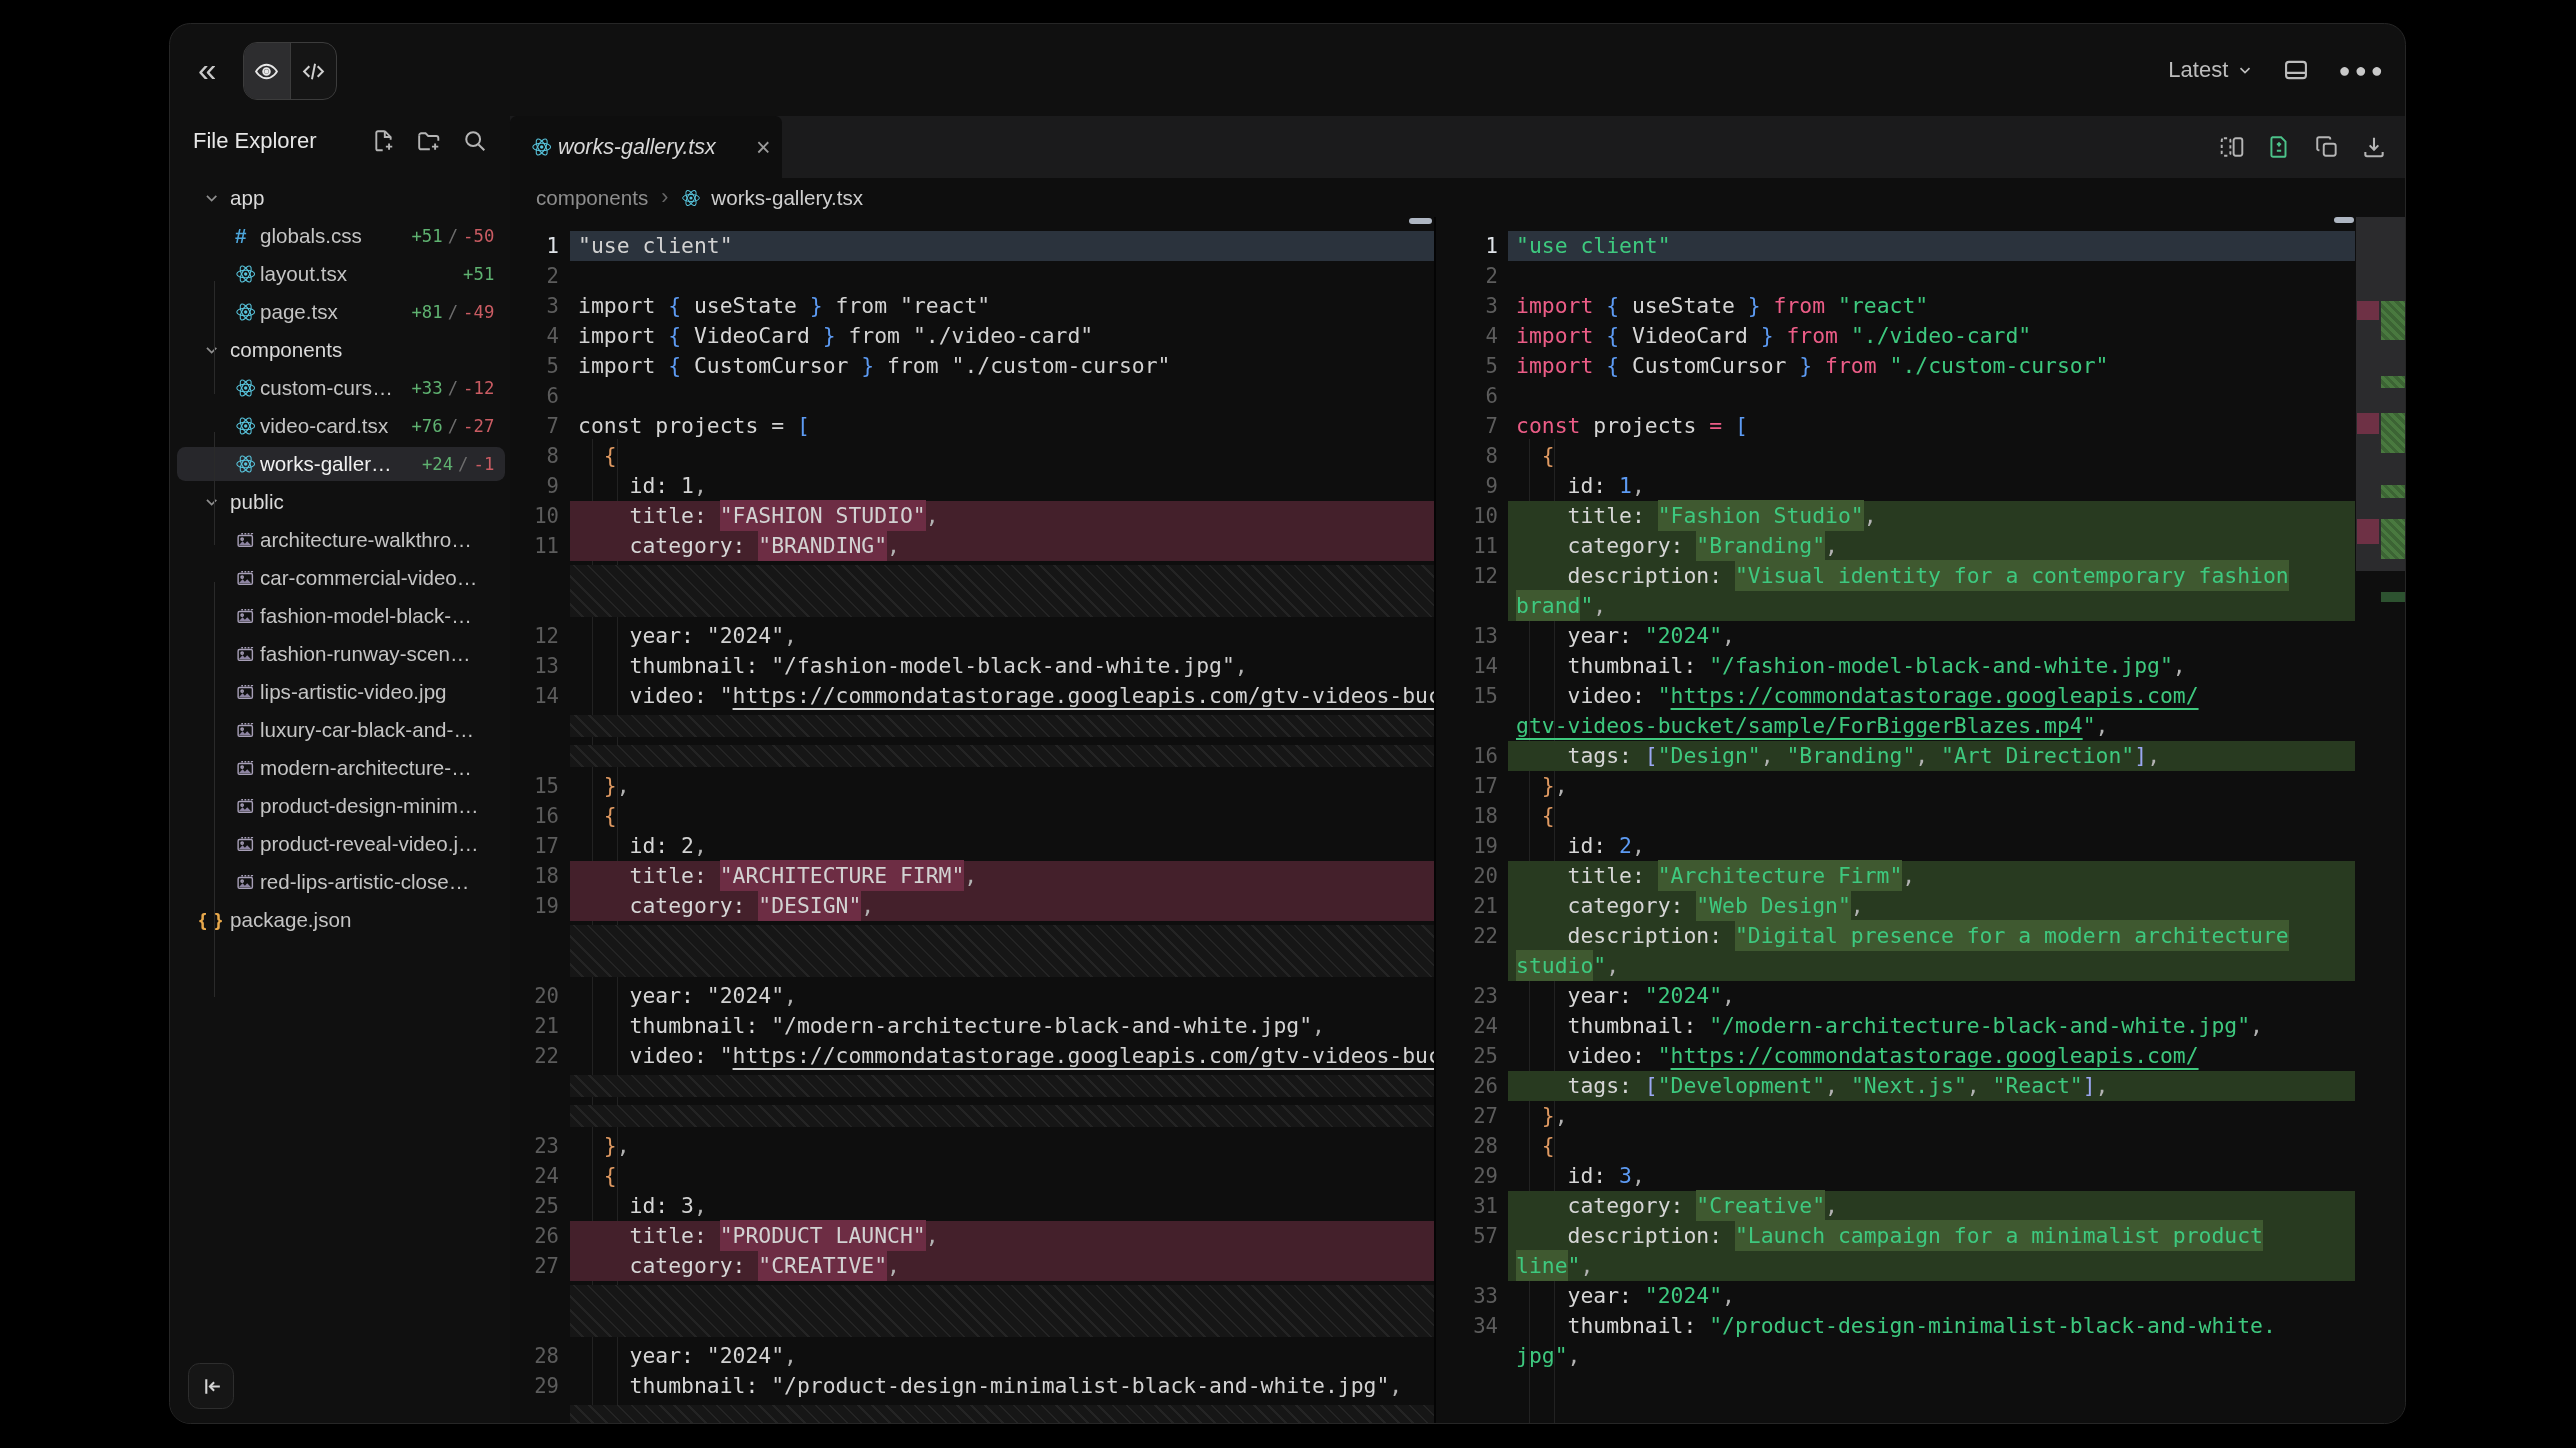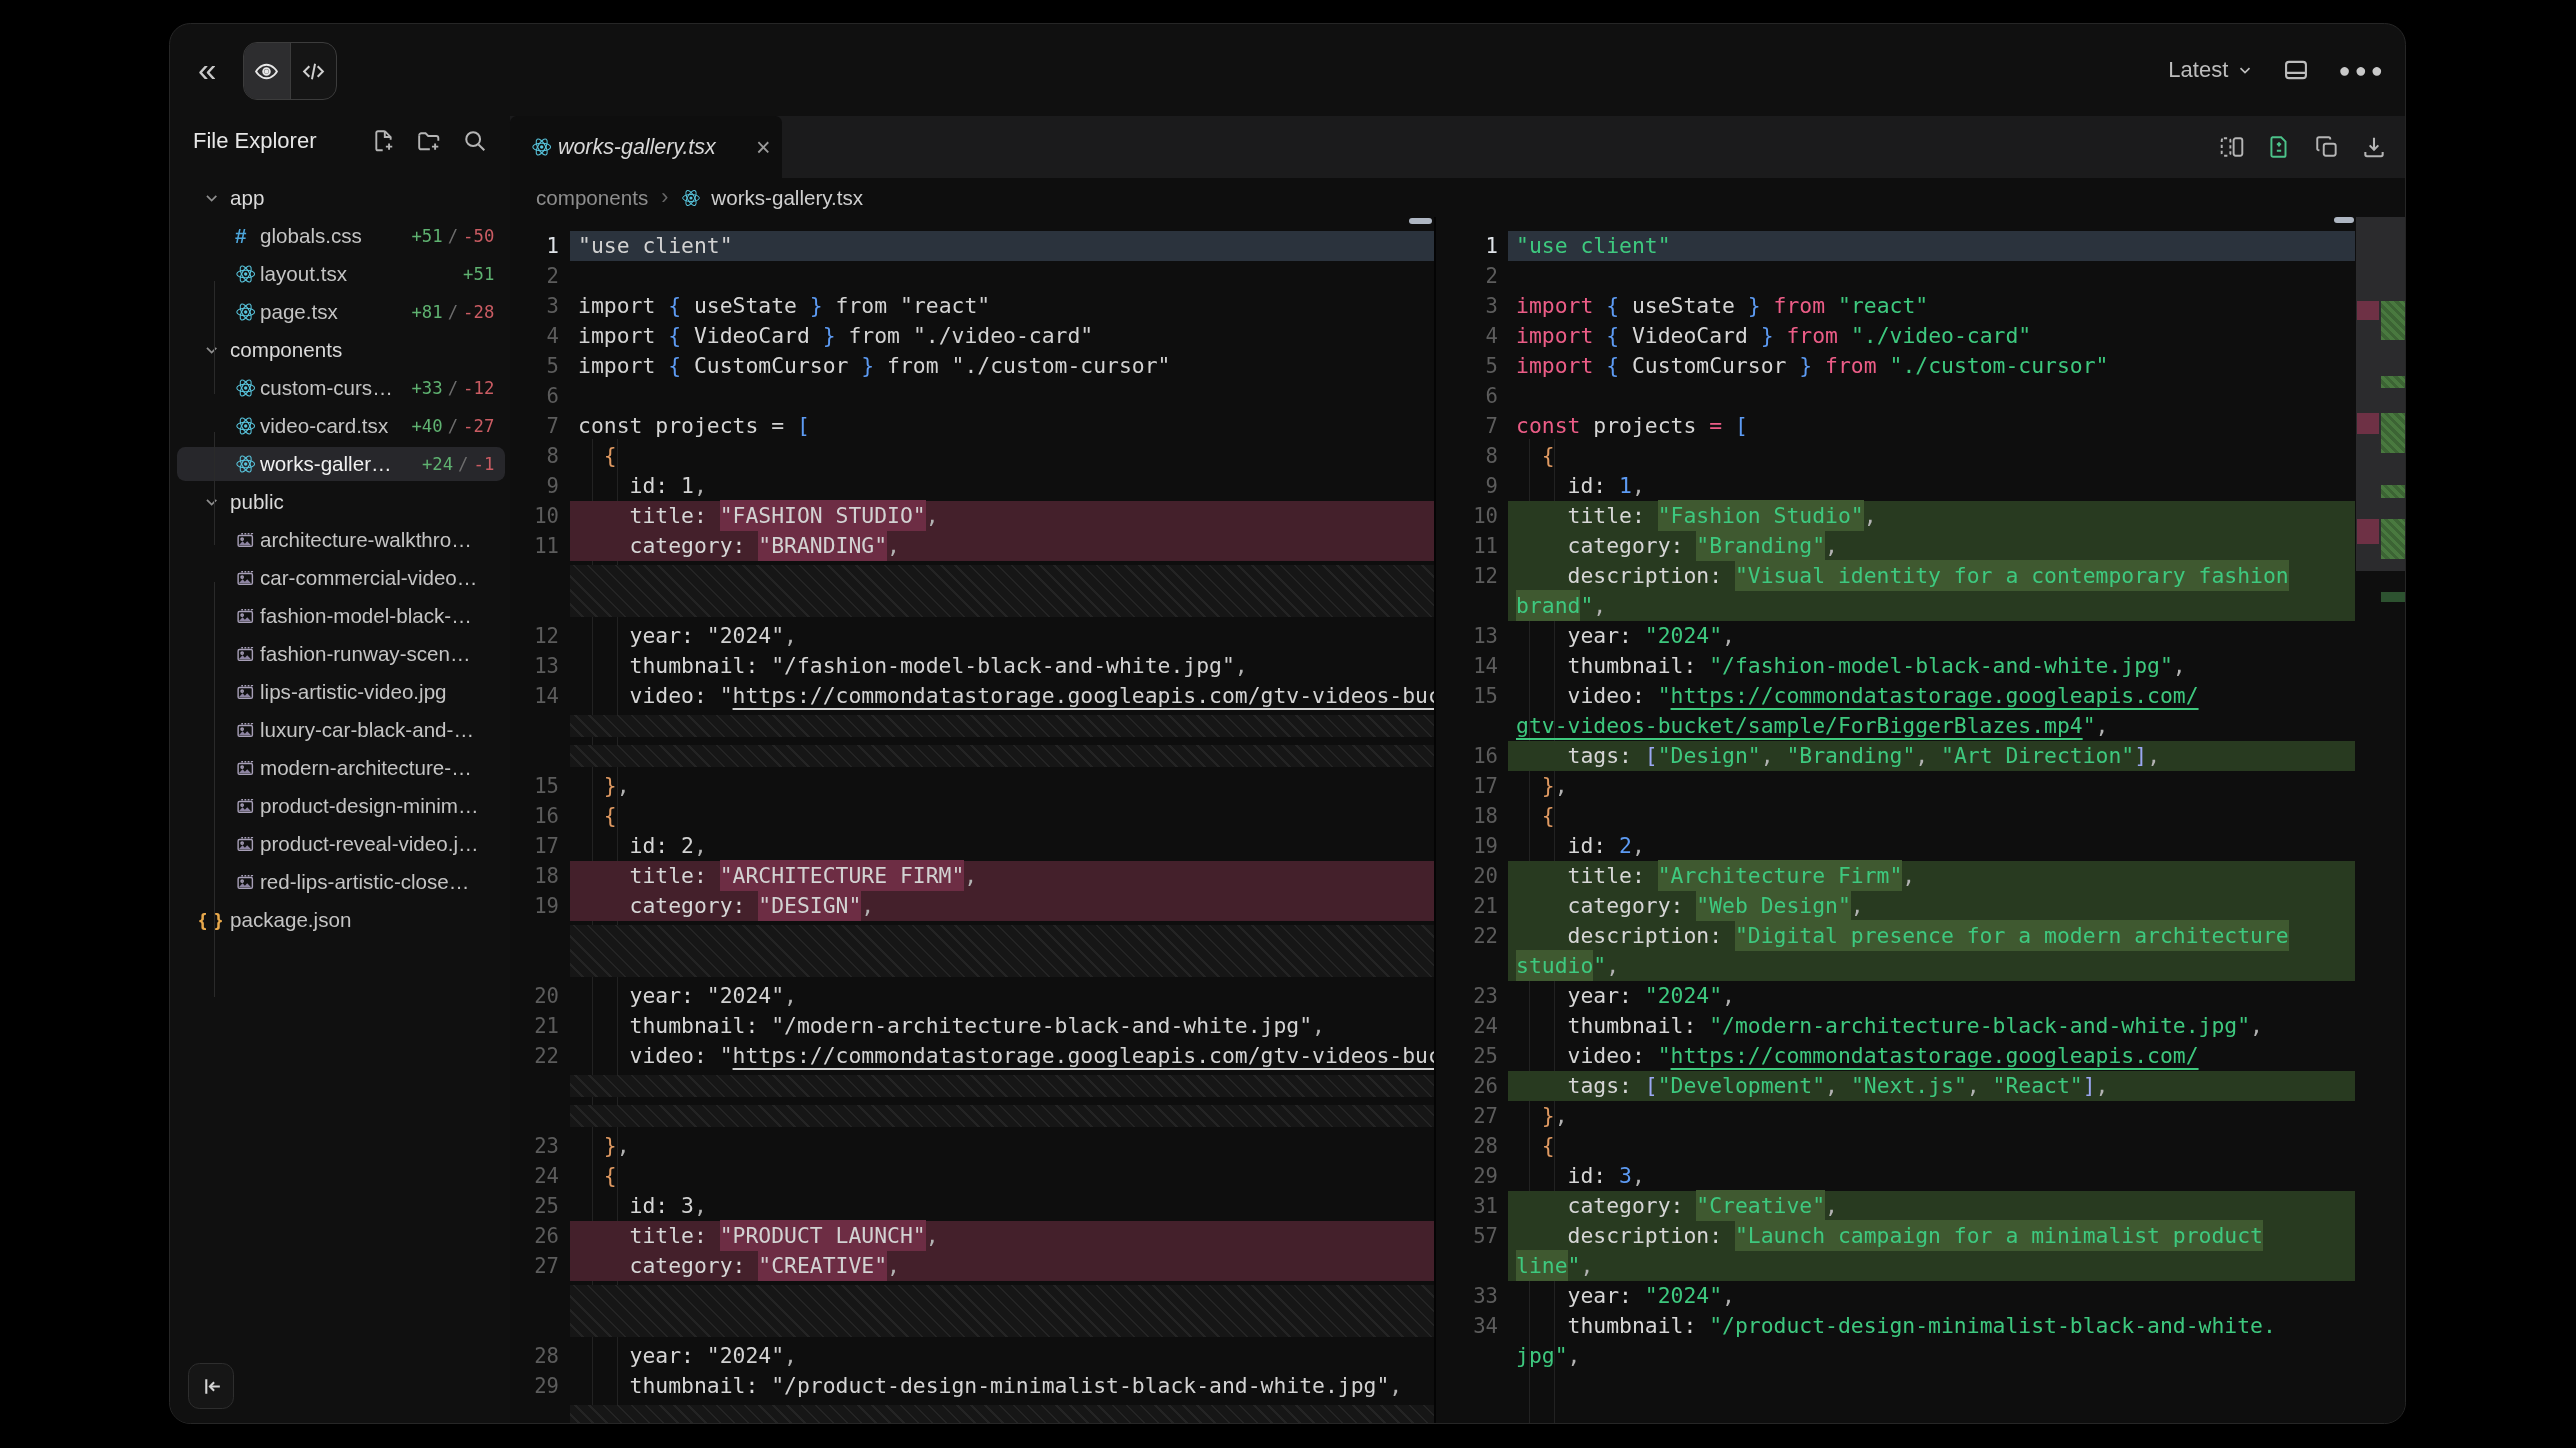--- a/index.html
+++ b/index.html
@@ -201,21 +201,21 @@
                 <ellipse cx="12" cy="12" rx="10" ry="4.2"></ellipse>
                 <ellipse cx="12" cy="12" rx="10" ry="4.2" transform="rotate(60 12 12)"></ellipse>
                 <ellipse cx="12" cy="12" rx="10" ry="4.2" transform="rotate(120 12 12)"></ellipse>
               </g>
             </svg>
           </span>
           <span class="lbl" style="left:90px">page.tsx</span>
           <span class="badge">
             <span class="b-add">+81</span>
             <span class="b-sep">/</span>
-            <span class="b-del">-28</span>
+            <span class="b-del">-49</span>
           </span>
         </div>
         <div class="titem folder">
           <span class="chev">
             <svg class="ic" width="17.3" height="17.3" viewBox="0 0 24 24" fill="none" stroke="#8f8f8f" stroke-width="2.4">
               <path d="M5.5 9l6.5 6.5L18.5 9"></path>
             </svg>
           </span>
           <span class="lbl" style="left:60px">components</span>
         </div>
@@ -243,21 +243,21 @@
               <circle cx="12" cy="12" r="1.9" fill="#58c4dc"></circle>
               <g stroke="#58c4dc" fill="none" stroke-width="1.2">
                 <ellipse cx="12" cy="12" rx="10" ry="4.2"></ellipse>
                 <ellipse cx="12" cy="12" rx="10" ry="4.2" transform="rotate(60 12 12)"></ellipse>
                 <ellipse cx="12" cy="12" rx="10" ry="4.2" transform="rotate(120 12 12)"></ellipse>
               </g>
             </svg>
           </span>
           <span class="lbl" style="left:90px">video-card.tsx</span>
           <span class="badge">
-            <span class="b-add">+40</span>
+            <span class="b-add">+76</span>
             <span class="b-sep">/</span>
             <span class="b-del">-27</span>
           </span>
         </div>
         <div class="titem sel">
           <span class="selbg"></span>
           <span class="ficon" style="left:65px">
             <svg class="ic" width="21.4" height="21.4" viewBox="0 0 24 24">
               <circle cx="12" cy="12" r="1.9" fill="#58c4dc"></circle>
               <g stroke="#58c4dc" fill="none" stroke-width="1.2">

